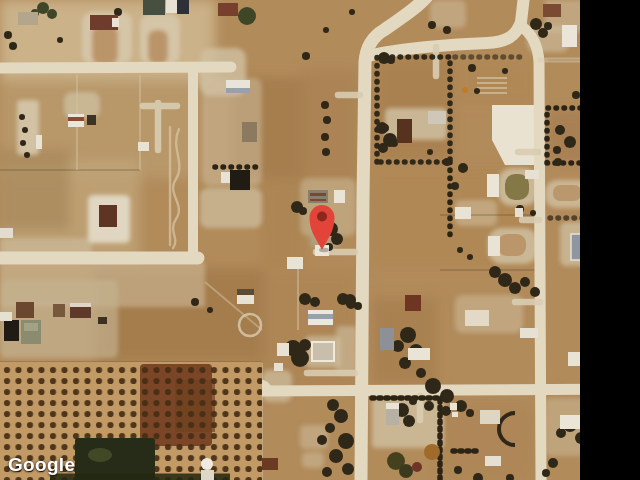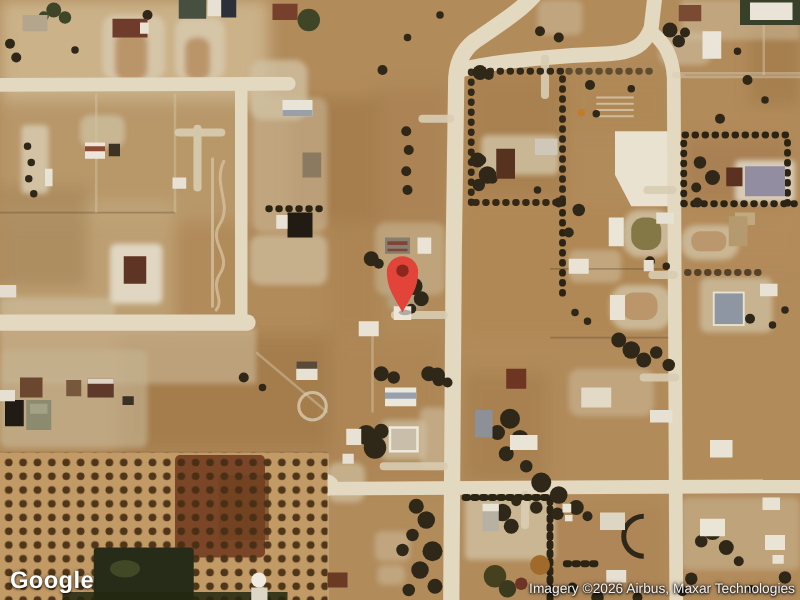--- a/index.html
+++ b/index.html
@@ -1,16 +1,16 @@
 <!DOCTYPE html>
 <html><head>
 <meta charset="utf-8">
 <style>
   html,body{margin:0;padding:0;background:#000;}
-  .stage{position:relative;width:640px;height:480px;overflow:hidden;background:#b28b5b;
+  .stage{position:relative;width:580px;height:480px;overflow:hidden;background:#b28b5b;
          font-family:"Liberation Sans",sans-serif;}
   .stage svg{position:absolute;inset:0;display:block;}
   .google-logo{position:absolute;left:8px;bottom:4px;color:#fff;font-size:19px;font-weight:600;
      letter-spacing:.3px;text-shadow:0 1px 2px rgba(0,0,0,.7),0 0 3px rgba(0,0,0,.45);
      cursor:pointer;user-select:none;}
   .attribution{position:absolute;right:4px;bottom:3px;color:#f2f2f2;font-size:11px;
      text-shadow:0 0 2px rgba(0,0,0,.95),0 1px 2px rgba(0,0,0,.9),0 0 4px rgba(0,0,0,.7);
      user-select:none;}
 </style>
 </head>
@@ -374,14 +374,13 @@
   </g>
 
   <g>
     <ellipse cx="324" cy="250" rx="5" ry="2.2" fill="#000" opacity=".25"></ellipse>
     <path d="M322,250 C315.5,237.5 309.5,231 309.5,217.5 A 12.5,12.5 0 1 1 334.5,217.5 C 334.5,231 328.5,237.5 322,250 Z" fill="#E2443A"></path>
     <circle cx="322" cy="216.5" r="5" fill="#8A281D"></circle>
   </g>
 </svg>
 
 <div class="google-logo">Google</div>
-<div class="attribution">Imagery ©2026 Airbus, Maxar Technologies</div>
 </div>
 
 </body></html>

